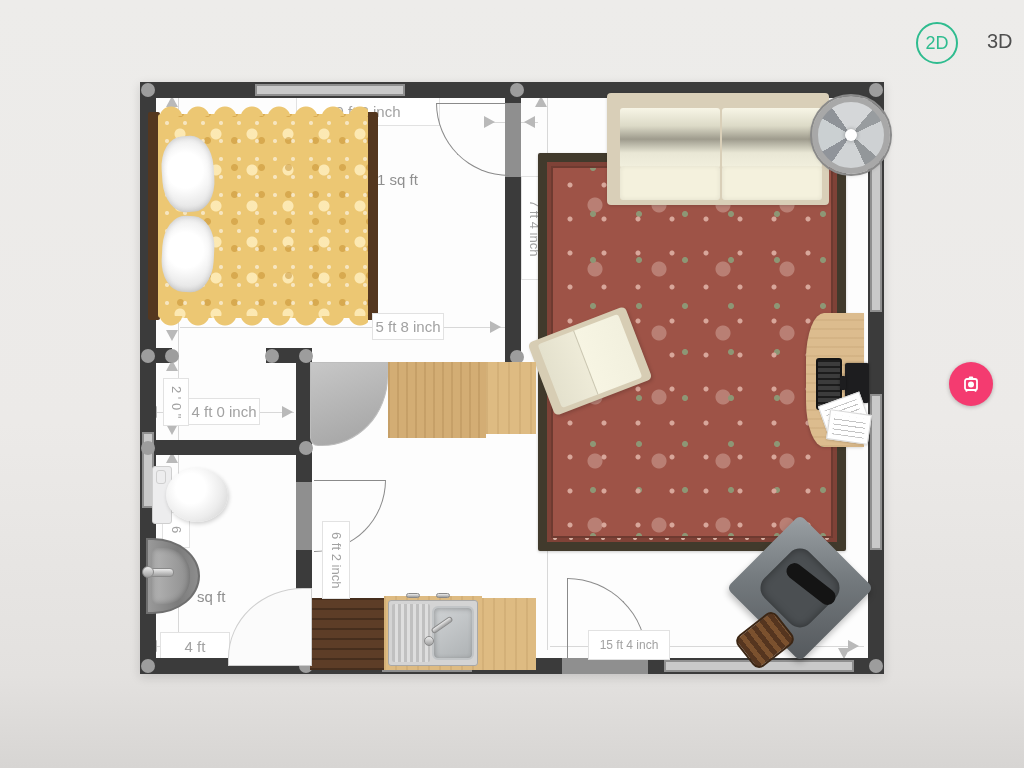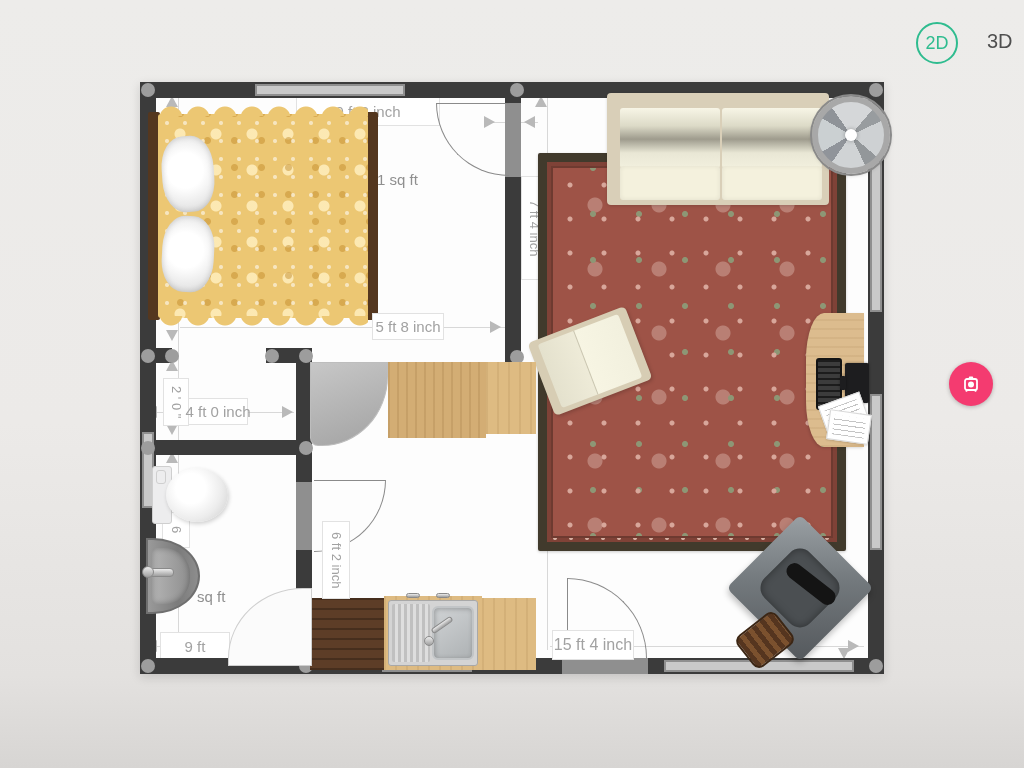--- a/index.html
+++ b/index.html
@@ -16,21 +16,21 @@
   .arc{z-index:4;box-sizing:border-box;}
   
   .dline{background:#d8d8d8;z-index:1;}
   .arr{width:0;height:0;z-index:1;}
   .arr.up{border-left:6px solid transparent;border-right:6px solid transparent;border-bottom:11px solid #b9b9b9;}
   .arr.dn{border-left:6px solid transparent;border-right:6px solid transparent;border-top:11px solid #b9b9b9;}
   .arr.lf{border-top:6px solid transparent;border-bottom:6px solid transparent;border-right:11px solid #b9b9b9;}
   .arr.rt{border-top:6px solid transparent;border-bottom:6px solid transparent;border-left:11px solid #b9b9b9;}
   .lbl{background:#fff;border:1px solid #e2e2e2;color:#a2a2a2;font-size:15px;
        display:flex;align-items:center;justify-content:center;box-sizing:border-box;white-space:nowrap;}
-  .lbl.big{font-size:16px;}
+  .lbl.big{font-size:12px;margin-left:36px;}
   .vlab{writing-mode:vertical-rl;font-size:13px;}
   .plain{color:#8f8f8f;font-size:15px;z-index:5;white-space:nowrap;}
   .z1{z-index:1}.z2{z-index:2}.z5{z-index:5}
   
   .rail{background:#54371f;border-radius:2px;z-index:4;}
   .blanket{background-color:#ecc773;border-radius:3px;z-index:4;
     background-image:radial-gradient(circle,rgba(255,255,255,.55) 1.5px,transparent 2.5px),
       radial-gradient(circle,rgba(190,134,36,.45) 3px,transparent 4px),
       radial-gradient(circle,rgba(255,238,190,.85) 5px,transparent 6px);
     background-size:18px 18px,27px 27px,36px 36px;background-position:0 0,9px 13px,4px 2px;}
@@ -117,25 +117,25 @@
   <div class="abs arr rt" style="left:848px;top:640px;"></div>
   <div class="abs arr rt" style="left:484px;top:116px;"></div>
   <div class="abs arr lf" style="left:524px;top:116px;"></div>
   <div class="abs arr dn" style="left:760px;top:648px;"></div>
   <div class="abs arr dn" style="left:838px;top:648px;"></div>
 
   <div class="abs lbl z1" style="left:296px;top:96px;width:144px;height:30px;">9 ft 2 inch</div>
   <div class="abs plain" style="left:377px;top:171px;">1 sq ft</div>
   <div class="abs lbl z5" style="left:372px;top:313px;width:72px;height:27px;">5 ft 8 inch</div>
   <div class="abs lbl vlab z5" style="left:163px;top:378px;width:26px;height:48px;">2 ' 0 "</div>
-  <div class="abs lbl z5" style="left:188px;top:398px;width:60px;height:27px;">4 ft 0 inch</div>
+  <div class="abs lbl z5" style="left:188px;top:398px;width:72px;height:27px;">4 ft 0 inch</div>
   <div class="abs lbl vlab z2" style="left:521px;top:176px;width:27px;height:104px;">7 ft 4 inch</div>
   <div class="abs lbl vlab z2" style="left:162px;top:512px;width:28px;height:36px;">6</div>
   <div class="abs plain" style="left:197px;top:588px;">sq ft</div>
-  <div class="abs lbl z2" style="left:160px;top:632px;width:70px;height:28px;">9 ft</div>
+  <div class="abs lbl z2" style="left:160px;top:632px;width:70px;height:28px;">4 ft</div>
   <div class="abs lbl vlab z5" style="left:322px;top:521px;width:28px;height:78px;">6 ft 2 inch</div>
   <div class="abs lbl big z5" style="left:552px;top:630px;width:82px;height:30px;">15 ft 4 inch</div>
 
   <div class="abs rugb" style="left:538px;top:153px;width:308px;height:398px;">
     <div class="rugband"></div>
     <div class="rugfield"></div>
   </div>
 
   <div class="abs wall" style="left:140px;top:82px;width:744px;height:16px;"></div>
   <div class="abs wall" style="left:140px;top:658px;width:744px;height:16px;"></div>

